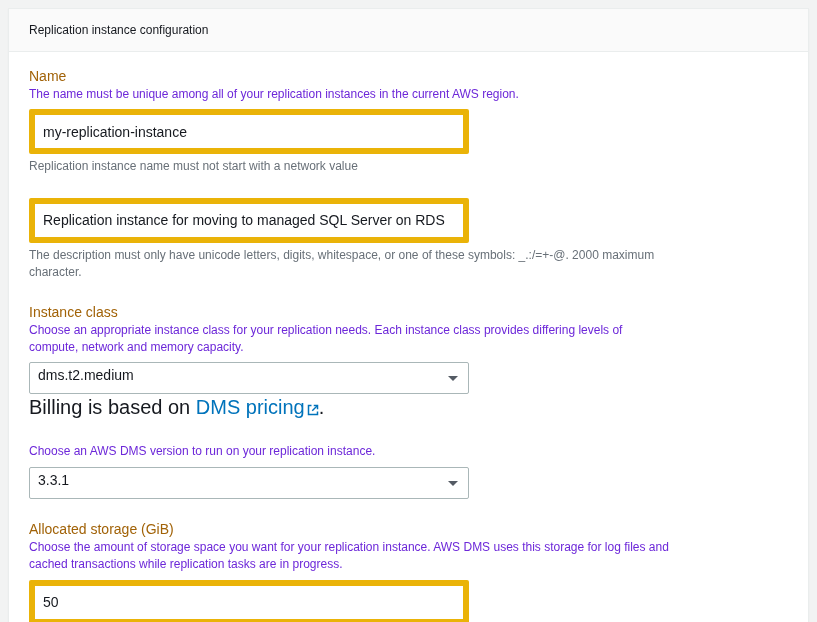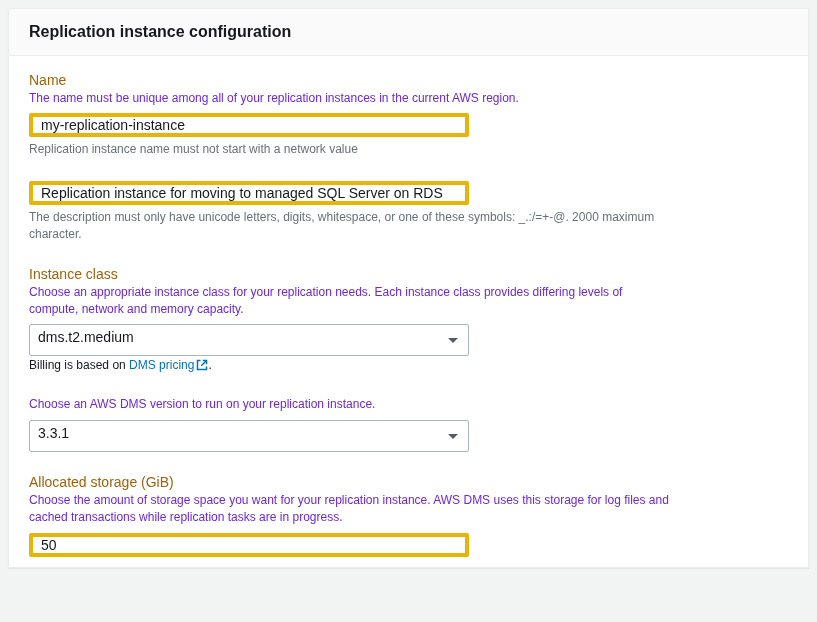--- a/index.html
+++ b/index.html
@@ -15,22 +15,22 @@
       background: #fff;
       border: 1px solid #eaeded;
       box-shadow: 0 1px 1px rgba(0,0,0,0.05);
     }
     .panel-header {
       padding: 14px 20px;
       border-bottom: 1px solid #eaeded;
       background: #fafafa;
     }
     .panel-header h2 {
-      font-size: 16px;
-      font-weight: 700;
+      font-size: 12px;
+      font-weight: 400;
       color: #16191f;
     }
     .panel-body {
       padding: 16px 20px 10px 20px;
     }
     .field {
       margin-bottom: 22px;
     }
     .field-label {
       font-size: 14px;
@@ -47,24 +47,24 @@
     }
     .field-below-hint {
       font-size: 12px;
       color: #687078;
       line-height: 1.45;
       margin-top: 4px;
       max-width: 640px;
     }
     .text-input {
       width: 440px;
-      height: 24px;
+      height: 45px;
       padding: 4px 8px;
       font-size: 14px;
-      border: 4px solid #eab308;
+      border: 6px solid #eab308;
       border-radius: 2px;
       background: #fff;
       color: #16191f;
       font-family: inherit;
     }
     .select-wrap {
       position: relative;
       width: 440px;
     }
     .select-display {
@@ -81,21 +81,21 @@
       cursor: pointer;
     }
     .caret {
       position: absolute;
       right: 10px;
       top: 50%;
       transform: translateY(-50%);
       pointer-events: none;
     }
     .billing-line {
-      font-size: 12px;
+      font-size: 20px;
       color: #16191f;
       margin-top: 2px;
     }
     .billing-line a {
       color: #0073bb;
       text-decoration: none;
     }
     .ext-icon {
       display: inline-block;
       vertical-align: -2px;

